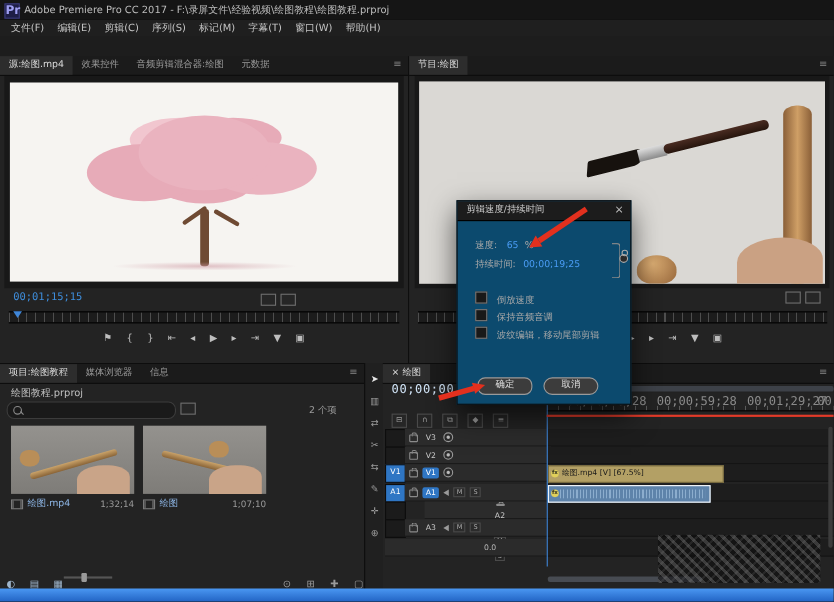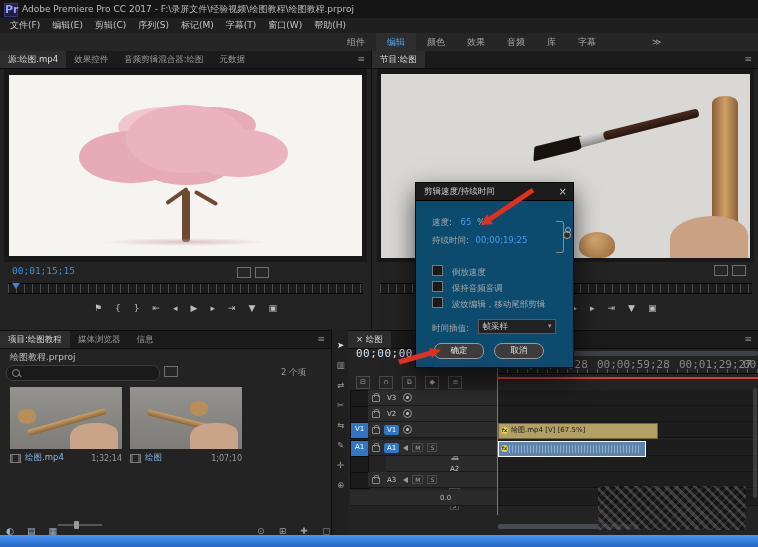--- a/index.html
+++ b/index.html
@@ -136,32 +136,20 @@
     <span>文件(F)</span>
     <span>编辑(E)</span>
     <span>剪辑(C)</span>
     <span>序列(S)</span>
     <span>标记(M)</span>
     <span>字幕(T)</span>
     <span>窗口(W)</span>
     <span>帮助(H)</span>
   </div>
 
-  <div class="a wsbar">
-    <div class="a wstabs">
-      <span class="wstab">组件</span>
-      <span class="wstab active">编辑</span>
-      <span class="wstab">颜色</span>
-      <span class="wstab">效果</span>
-      <span class="wstab">音频</span>
-      <span class="wstab">库</span>
-      <span class="wstab">字幕</span>
-    </div>
-    <span class="a wsover">≫</span>
-  </div>
 
   <div class="a panel" style="left:0;top:51px;width:371px;height:279px;border-right:1px solid #0d0d0d;">
     <div class="tabrow">
       <span class="tab active">源:绘图.mp4</span>
       <span class="tab">效果控件</span>
       <span class="tab">音频剪辑混合器:绘图</span>
       <span class="tab">元数据</span>
       <span class="pmenu">≡</span>
     </div>
     <div class="a vidouter" style="left:4px;top:18px;width:363px;height:193px;">
@@ -424,27 +412,20 @@
       <span>倒放速度</span>
     </div>
     <div class="drow" style="top:98px;">
       <span class="cb"></span>
       <span>保持音频音调</span>
     </div>
     <div class="drow" style="top:114px;">
       <span class="cb"></span>
       <span>波纹编辑，移动尾部剪辑</span>
     </div>
-    <div class="drow" style="top:136px;">
-      <span>时间插值:</span>
-      <span class="dd">
-        <span class="v">帧采样</span>
-        <span class="c">▾</span>
-      </span>
-    </div>
     <div class="dbtn" style="left:18px;top:160px;">确定</div>
     <div class="dbtn" style="left:78px;top:160px;border-radius:8px;">取消</div>
   </div>
 
   <svg class="a anno" width="758" height="547" viewBox="0 0 758 547">
     <g fill="#e2301e" stroke="#e2301e">
       <line x1="533" y1="190" x2="490" y2="219" stroke-width="5"></line>
       <polygon points="481,225 487,214 493,224" stroke="none"></polygon>
       <line x1="399" y1="362" x2="431" y2="353" stroke-width="5"></line>
       <polygon points="441,350 432,358 429,348" stroke="none"></polygon>

